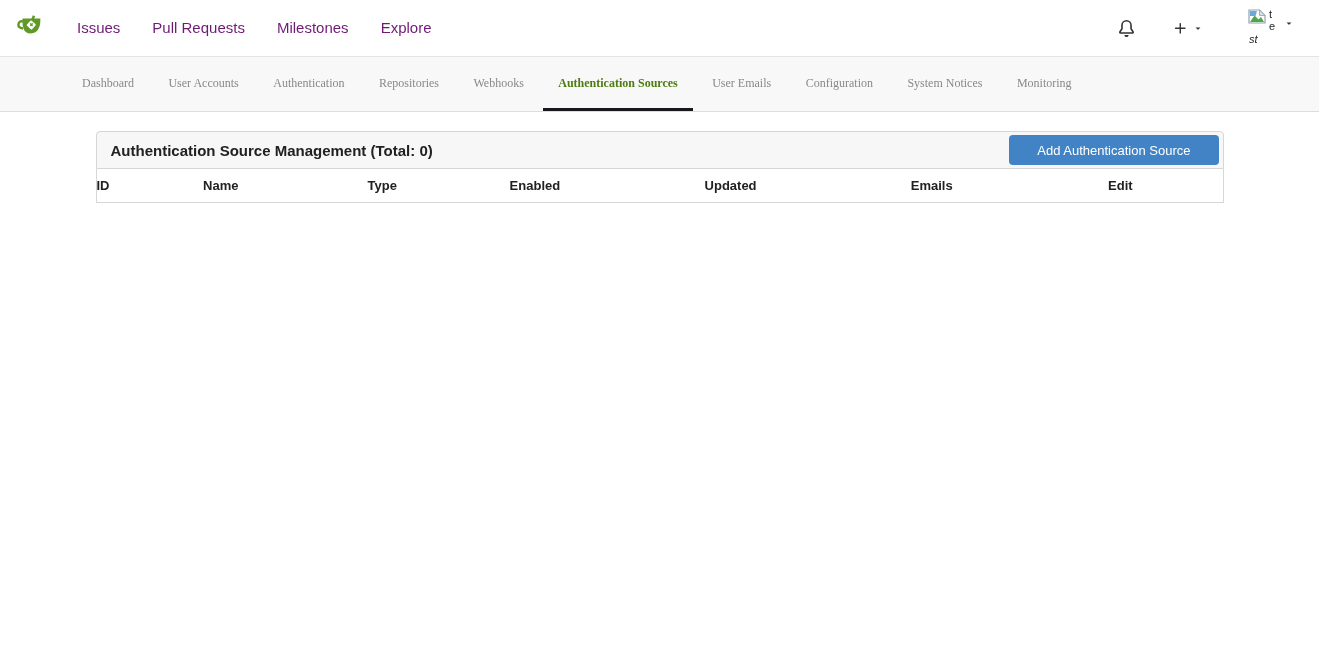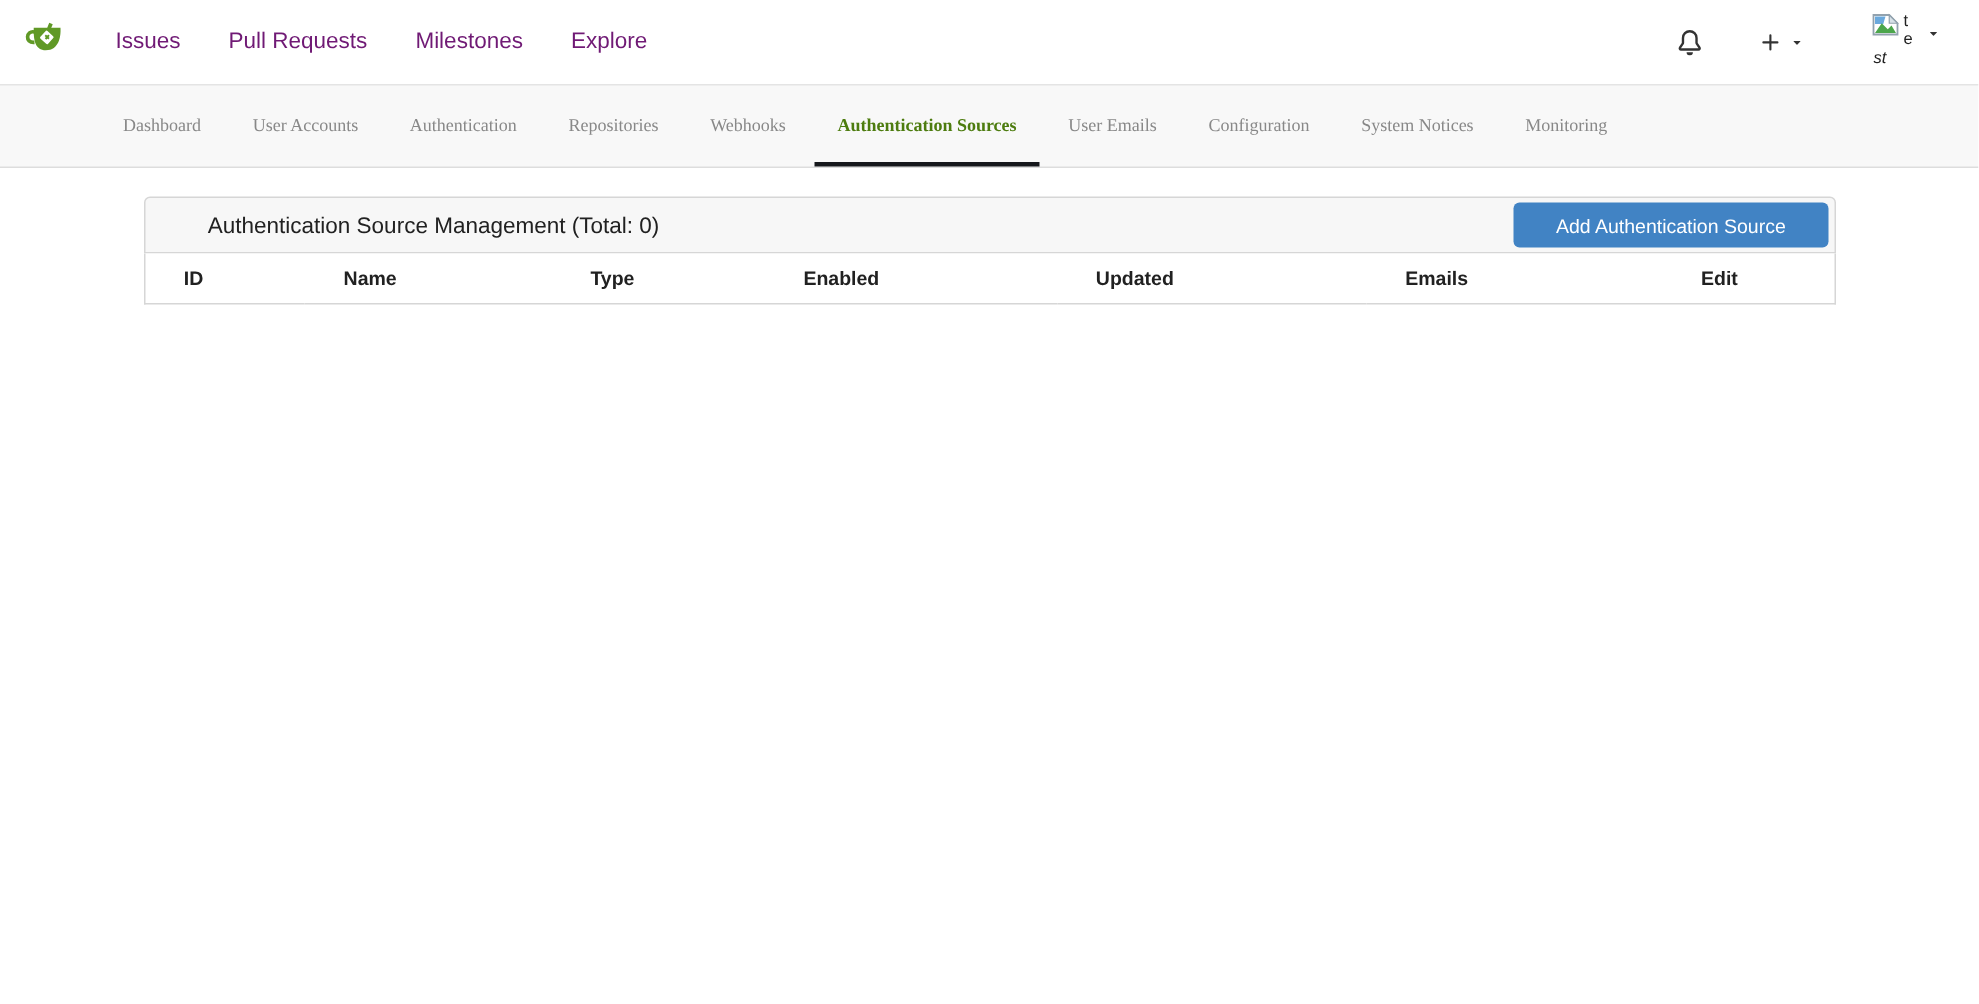--- a/index.html
+++ b/index.html
@@ -33,28 +33,28 @@
     padding: 0 15px; font-size: 12px; color: #888; text-decoration: none;
     border-bottom: 3px solid transparent; cursor: pointer; font-family: Liberation Serif, serif; }
   .tab.active { color: #4d7c0f; font-weight: 700; border-bottom-color: #16181c; }
 
   
   .content { padding-top: 19px; }
   .panel { width: 1128px; margin: 0 auto; }
   .panel-header { display: flex; align-items: center; justify-content: space-between;
     background: #f7f7f7; border: 1px solid #d6d6d6; border-radius: 4px 4px 0 0;
     padding: 4px 4px 4px 14px; height: 38px; }
-  .panel-title { font-size: 15px; font-weight: 400; color: #212121; margin-left: 28px; }
+  .panel-title { font-size: 15px; font-weight: 700; color: #212121; }
   .add-btn { background: #4183c4; color: #fff; border: none; border-radius: 4px;
     height: 30px; padding: 0 28px; font-size: 13px; cursor: pointer;
     font-family: "Liberation Sans", sans-serif; }
   .auth-table { width: 100%; border-collapse: collapse; background: #fff;
     border: 1px solid #d6d6d6; border-top: none; }
   .auth-table th { text-align: left; font-size: 13px; font-weight: 700; color: #212121;
-    padding: 9px 10px 9px 26px; }
+    padding: 9px 10px 9px 0; }
 </style>
 </head>
 <body>
 
 <nav class="navbar">
   <a class="logo">
     <span>
       <svg width="30" height="30" viewBox="0 0 32 32">
         <path d="M8 8 h19 c.4 6-1 16-10.5 16 C9 24 7.7 17 8 8 Z" fill="#609926"></path>
         <path d="M8.5 11 c-6-1.4-7 8 0 7.4" fill="none" stroke="#609926" stroke-width="2.6"></path>

